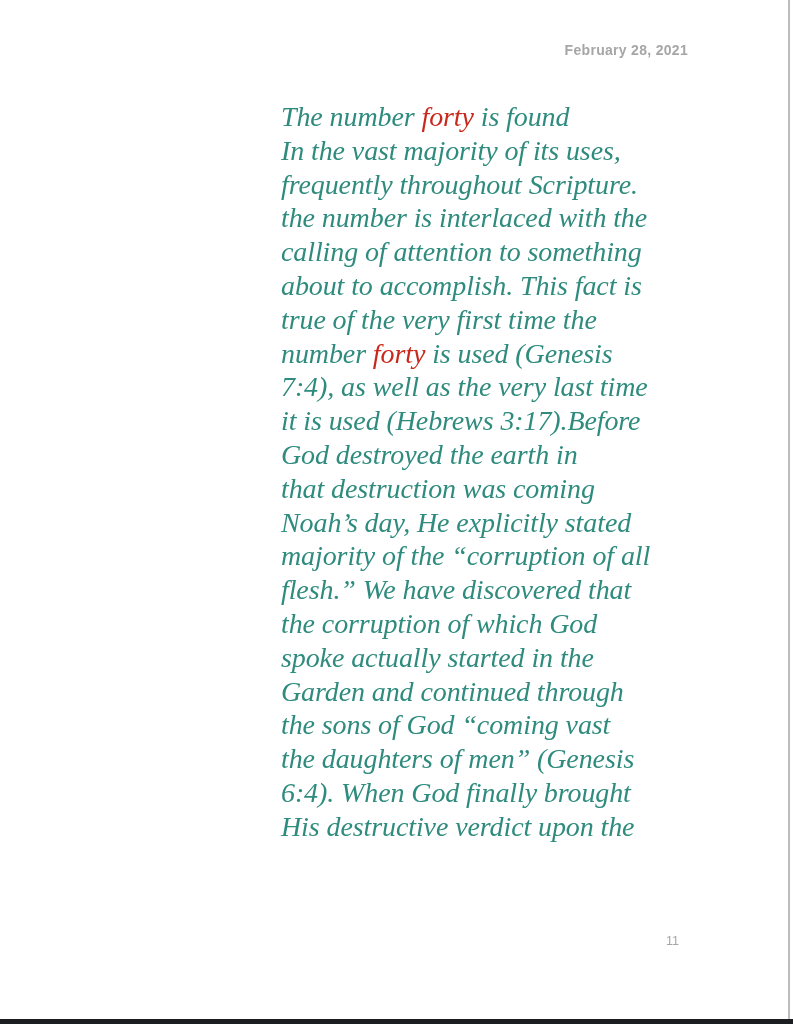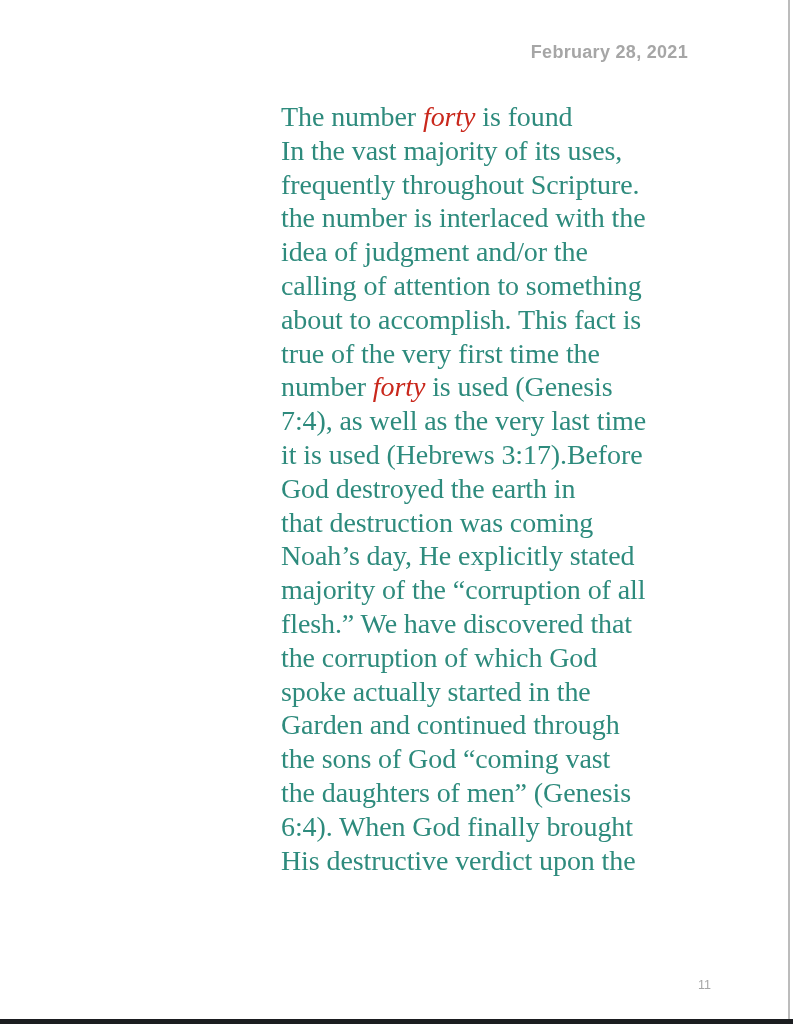--- a/index.html
+++ b/index.html
@@ -12,47 +12,46 @@
     height: 1024px;
     background: #ffffff;
     overflow: hidden;
     font-family: "Liberation Serif", serif;
   }
   .date {
     position: absolute;
     top: 42px;
     right: 105px;
     font-family: "Liberation Sans", sans-serif;
-    font-size: 18px;
+    font-size: 14px;
     font-weight: 600;
     letter-spacing: 0.3px;
     color: var(--gray, #a6a6a6);
   }
   .body-text {
     position: absolute;
     left: 281px;
     top: 100px;
     font-size: 28px;
     line-height: 33.8px;
     letter-spacing: -0.1px;
     color: var(--teal, #2e8b7d);
     white-space: nowrap;
   }
   .line { height: 33.8px; }
-  .seg-teal { color: var(--teal, #2e8b7d); }
+  .seg-teal { color: var(--teal, #2e8b7d); font-style: italic; }
   .seg-red  { color: var(--red, #c9281c); font-style: italic; }
   .page-number {
     position: absolute;
-    left: 698px;
+    left: 666px;
     top: 934px;
     font-family: "Liberation Sans", sans-serif;
     font-size: 12.5px;
     font-weight: 400;
     color: var(--gray, #9e9e9e);
-    margin-top: 44px;
   }
   .right-edge {
     position: absolute;
     top: 0;
     bottom: 5px;
     right: 3px;
     width: 2px;
     background: var(--edge, #bcbcbc);
   }
   .bottom-bar {
@@ -68,21 +67,20 @@
 <body>
 
 <div class="page">
   <div class="date">February 28, 2021</div>
 
   <div class="body-text">
       <div class="line"><span class="seg-teal">The number </span><span class="seg-red">forty</span><span class="seg-teal"> is found</span></div>
       <div class="line"><span class="seg-teal">In the vast majority of its uses,</span></div>
       <div class="line"><span class="seg-teal">frequently throughout Scripture.</span></div>
       <div class="line"><span class="seg-teal">the number is interlaced with the</span></div>
-      <div class="line"><span class="seg-teal">idea of judgment and/or the</span></div>
       <div class="line"><span class="seg-teal">calling of attention to something</span></div>
       <div class="line"><span class="seg-teal">about to accomplish. This fact is</span></div>
       <div class="line"><span class="seg-teal">true of the very first time the</span></div>
       <div class="line"><span class="seg-teal">number </span><span class="seg-red">forty</span><span class="seg-teal"> is used (Genesis</span></div>
       <div class="line"><span class="seg-teal">7:4), as well as the very last time</span></div>
       <div class="line"><span class="seg-teal">it is used (Hebrews 3:17).Before</span></div>
       <div class="line"><span class="seg-teal">God destroyed the earth in</span></div>
       <div class="line"><span class="seg-teal">that destruction was coming</span></div>
       <div class="line"><span class="seg-teal">Noah’s day, He explicitly stated</span></div>
       <div class="line"><span class="seg-teal">majority of the “corruption of all</span></div>

